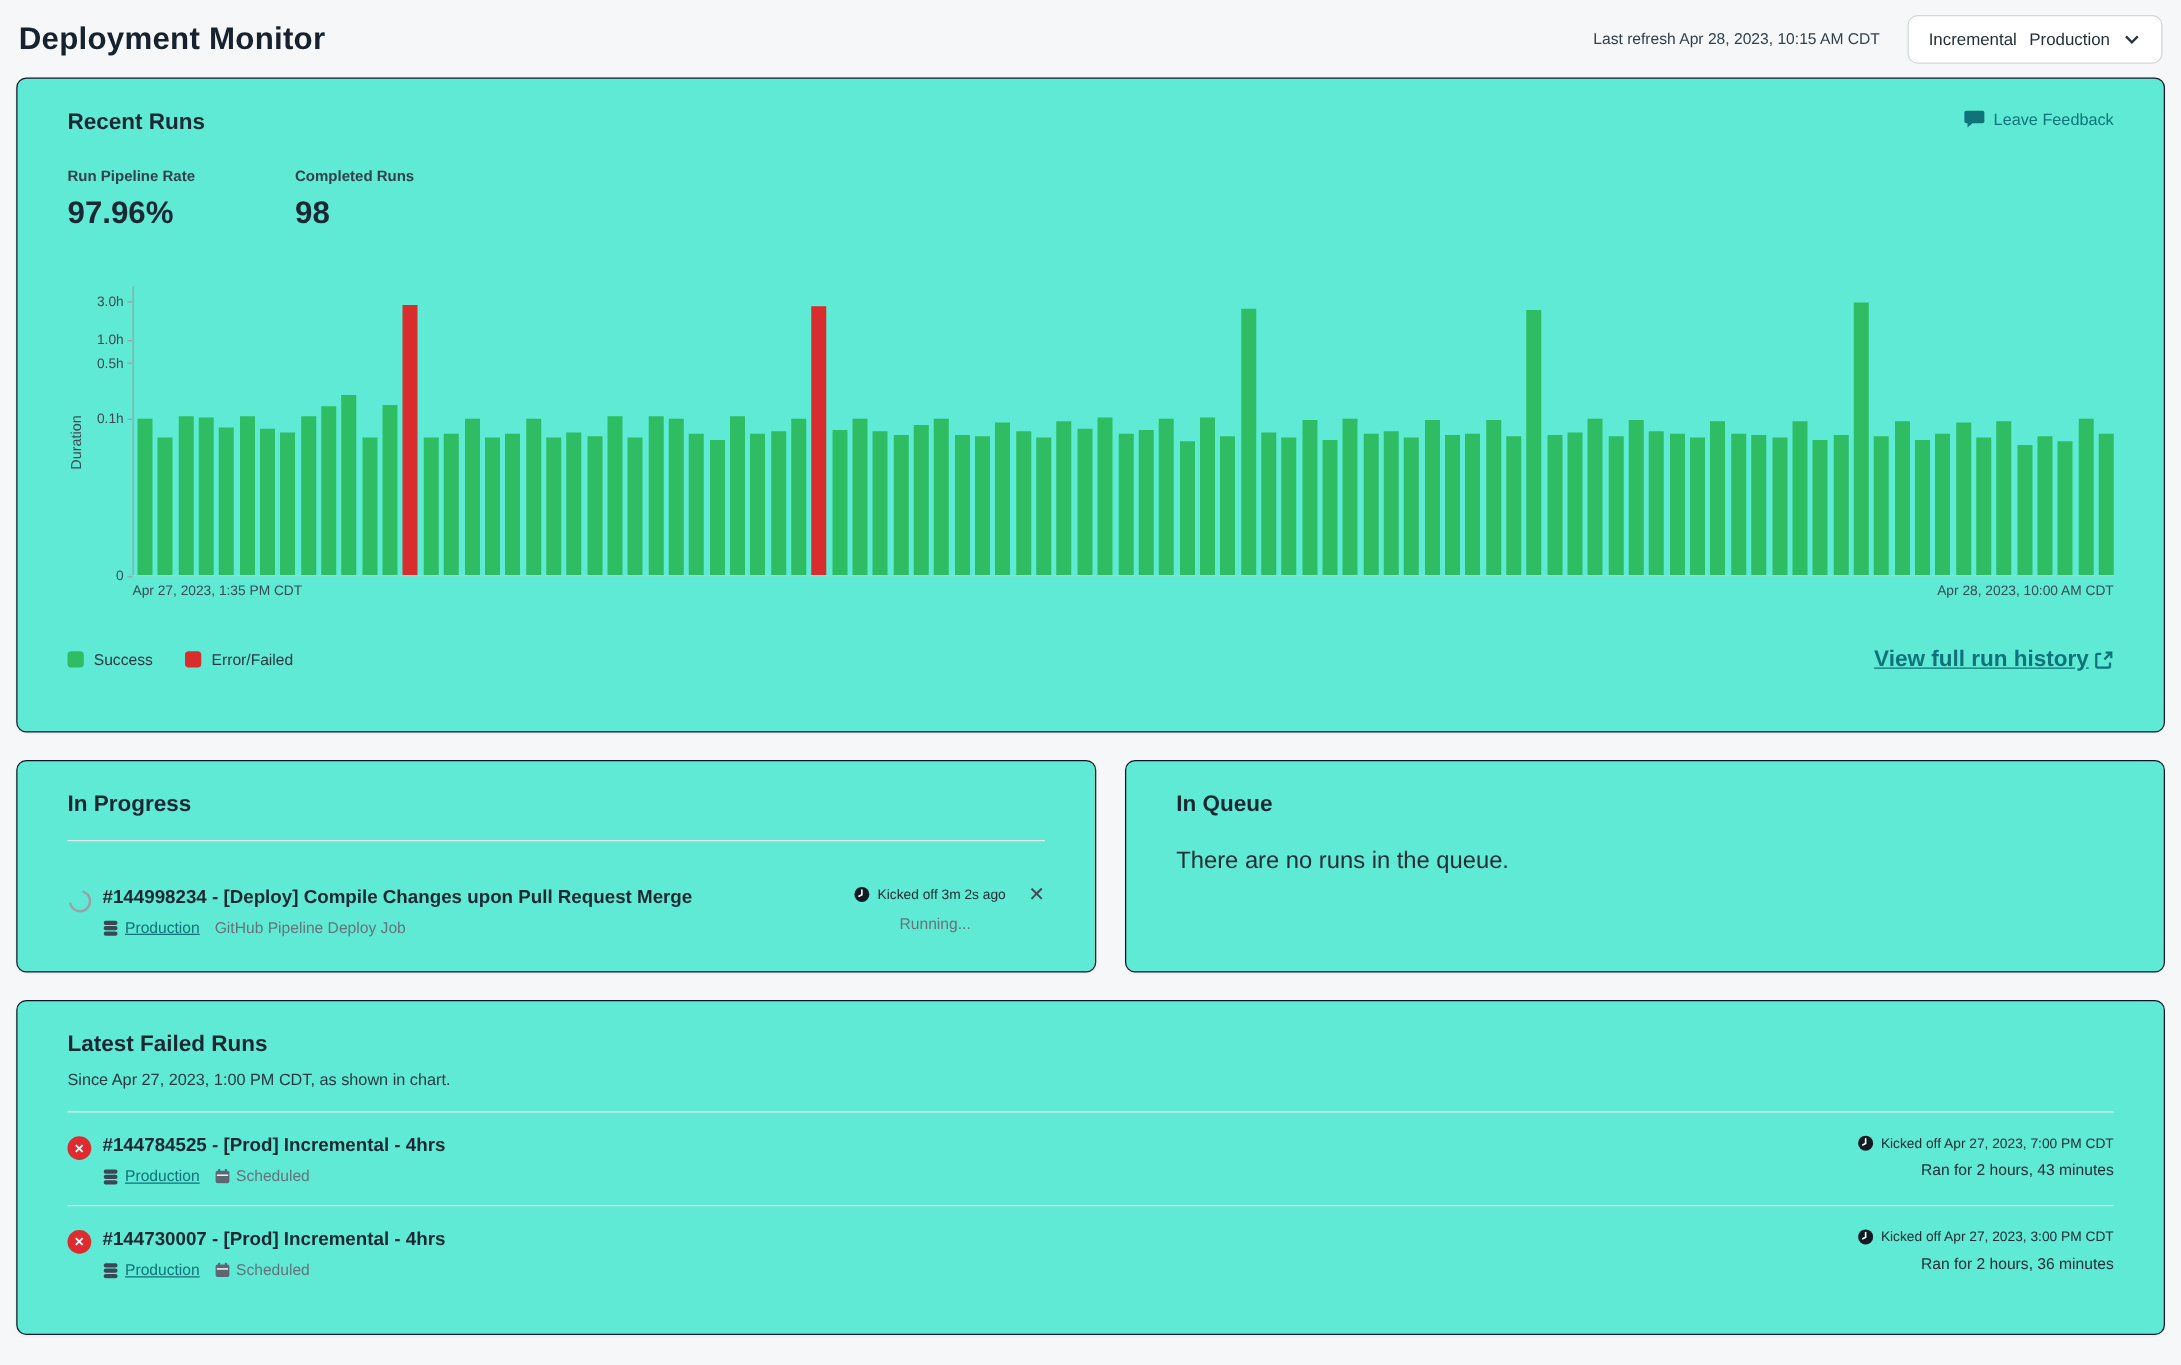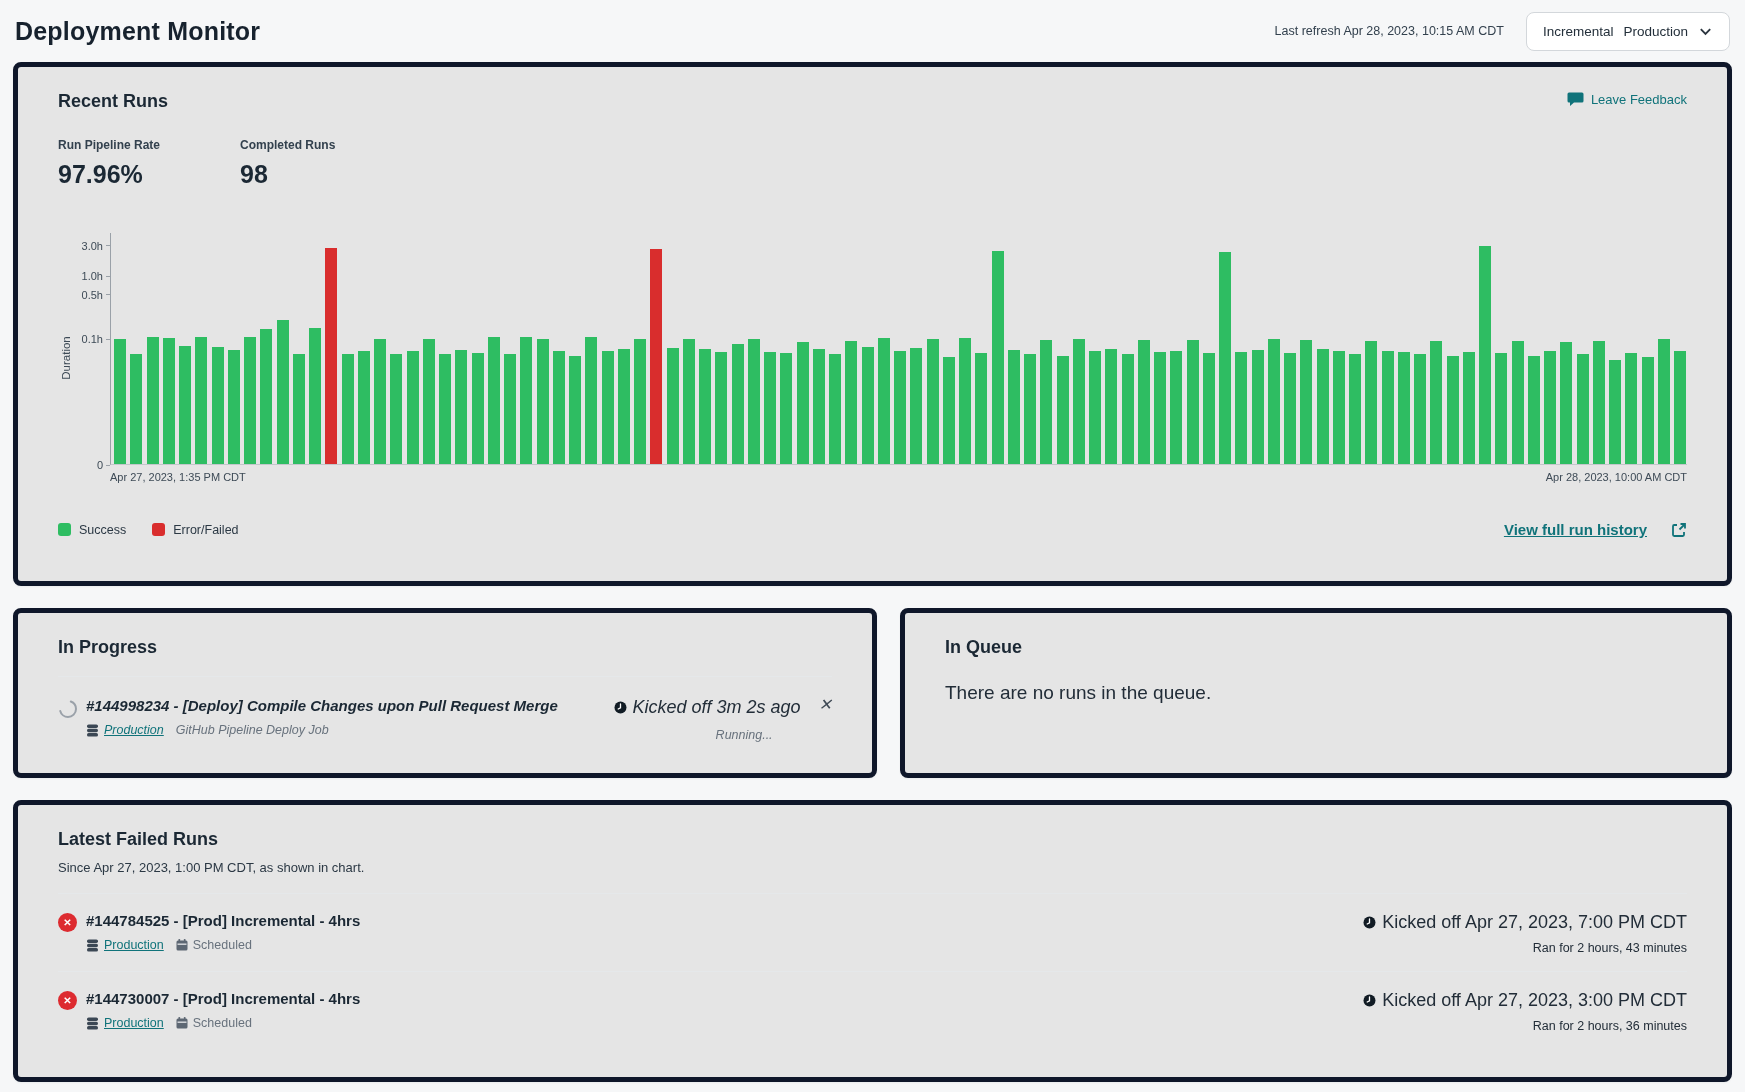--- a/index.html
+++ b/index.html
@@ -10,21 +10,21 @@
   .page-header { display: flex; align-items: center; justify-content: space-between; height: 62px; padding: 0 2px; }
   .page-title { font-size: 25px; font-weight: bold; color: #17222e; letter-spacing: .2px; }
   .header-right { display: flex; align-items: center; gap: 22px; }
   .last-refresh { font-size: 12.5px; color: #33414e; }
   .env-dropdown { display: flex; align-items: center; gap: 10px; background: #fff; border: 1px solid #d3d7db; border-radius: 8px; height: 39px; padding: 0 16px; font-size: 13.5px; color: #232f3a; cursor: pointer; font-family: inherit; }
   .env-dropdown .env-label { color: #232f3a; }
   .env-dropdown .env-value { color: #232f3a; }
   .chev { width: 15px; height: 15px; stroke: #2b353f; stroke-width: 2; fill: none; }
 
   
-  .card { background: #e5e5e5; border: 5px solid #0f172a; border-radius: 8px; box-shadow: 0 1px 2px rgba(15,30,45,.05); }
+  .card { background: #5eead4; border: 1px solid #0f172a; border-radius: 8px; box-shadow: 0 1px 2px rgba(15,30,45,.05); }
   .card-lg { margin-bottom: 22px; }
   .card-pad { padding: 24px 40px 28px 40px; }
   h2.card-title { font-size: 18px; font-weight: bold; color: #1b2834; }
 
   
   .recent-runs { height: 524px; }
   .rr-head { display: flex; justify-content: space-between; align-items: flex-start; }
   .feedback-link { display: flex; align-items: center; gap: 7px; color: #10737a; font-size: 13px; text-decoration: none; cursor: pointer; }
   .stats { display: flex; gap: 80px; margin-top: 26px; }
   .stat-label { font-size: 12px; font-weight: bold; color: #33414e; }
@@ -39,40 +39,40 @@
   .ytick-stub { width: 4px; height: 1px; background: #9aa1a8; }
   .plot-col { flex: 1; }
   .plot { position: relative; height: 232px; border-left: 1.5px solid #9aa1a8; border-bottom: 1px solid #c3c7cb; display: flex; align-items: flex-end; justify-content: space-between; padding-left: 3px; }
   .bar { width: 12px; border-radius: 0; }
   .x-labels { display: flex; justify-content: space-between; margin-top: 6px; font-size: 11px; color: #3d4a56; }
 
   .chart-foot { display: flex; justify-content: space-between; align-items: center; margin-top: 38px; }
   .legend { display: flex; align-items: center; gap: 26px; }
   .legend-item { display: flex; align-items: center; gap: 8px; font-size: 12.5px; color: #2b3844; }
   .legend-swatch { width: 13px; height: 13px; border-radius: 3px; }
-  .history-link { display: flex; align-items: center; gap: 24px; color: #10737a; font-size: 15px; font-weight: bold; cursor: pointer; }
+  .history-link { display: flex; align-items: center; gap: 4px; color: #10737a; font-size: 18px; font-weight: bold; cursor: pointer; }
   .history-link .link-text { text-decoration: underline; }
 
   
   .two-col { display: flex; gap: 23px; margin-bottom: 22px; }
   .in-progress-card { width: 864px; height: 170px; }
   .in-queue-card { flex: 1; height: 170px; }
   .divider { height: 1px; background: #e5e8ea; margin: 18px 0 0 0; }
 
-  .run-entry { display: flex; margin-top: 20px; font-style: italic; }
+  .run-entry { display: flex; margin-top: 36px; }
   .spinner { width: 20px; height: 20px; margin: 2px 8px 0 0; flex: none; }
   .spinner svg { display: block; }
   .run-main { flex: 1; min-width: 0; }
   .run-title { font-size: 15px; font-weight: bold; color: #1b2834; }
   .run-meta { display: flex; align-items: center; gap: 12px; margin-top: 9px; }
   .env-link { display: flex; align-items: center; gap: 5px; font-size: 12.5px; color: #10737a; cursor: pointer; }
   .env-link .env-text { text-decoration: underline; }
   .meta-gray { font-size: 12.5px; color: #68727d; display: flex; align-items: center; gap: 5px; }
   .run-right { text-align: right; margin-left: 20px; flex: none; }
-  .kicked-line { display: flex; align-items: center; justify-content: flex-end; gap: 6px; font-size: 18px; color: #222d38; }
+  .kicked-line { display: flex; align-items: center; justify-content: flex-end; gap: 6px; font-size: 11px; color: #222d38; }
   .running-text { font-size: 12.5px; color: #68727d; margin-top: 10px; margin-right: 28px; }
   .close-x { font-size: 16px; color: #3f4a55; cursor: pointer; margin-left: 18px; line-height: 1; }
   .in-progress-entry-right { display: flex; align-items: flex-start; }
 
   .queue-empty { font-size: 19px; color: #222d38; margin-top: 24px; }
 
   
   .failed-card { min-height: 266px; }
   .failed-sub { font-size: 13px; color: #2b3844; margin-top: 10px; }
   .failed-row { display: flex; align-items: flex-start; padding: 18px 0 16px 0; }

